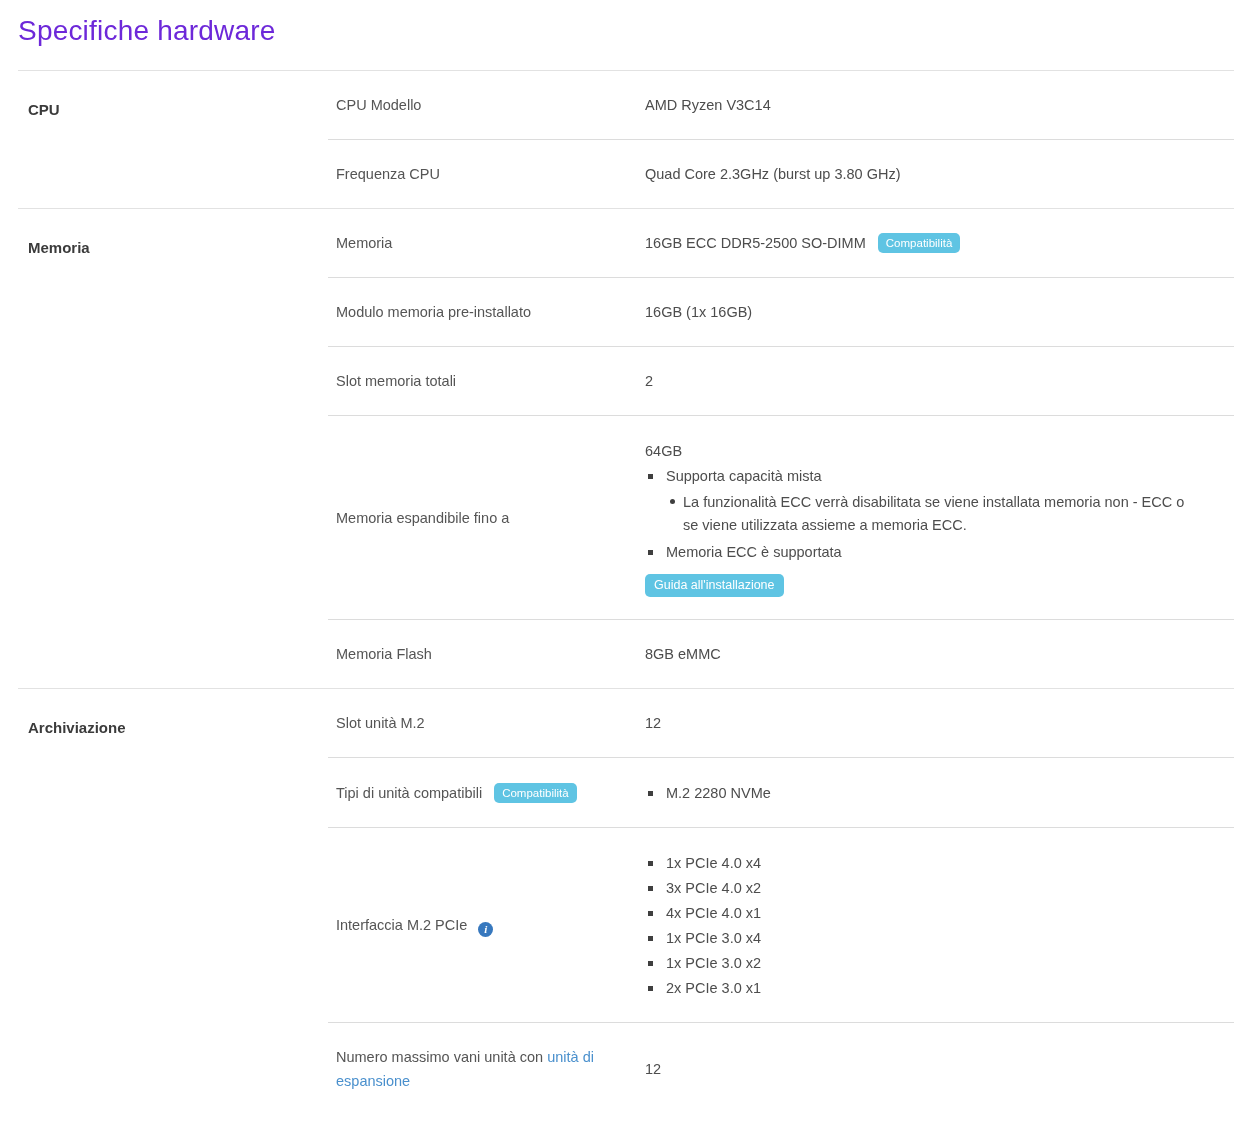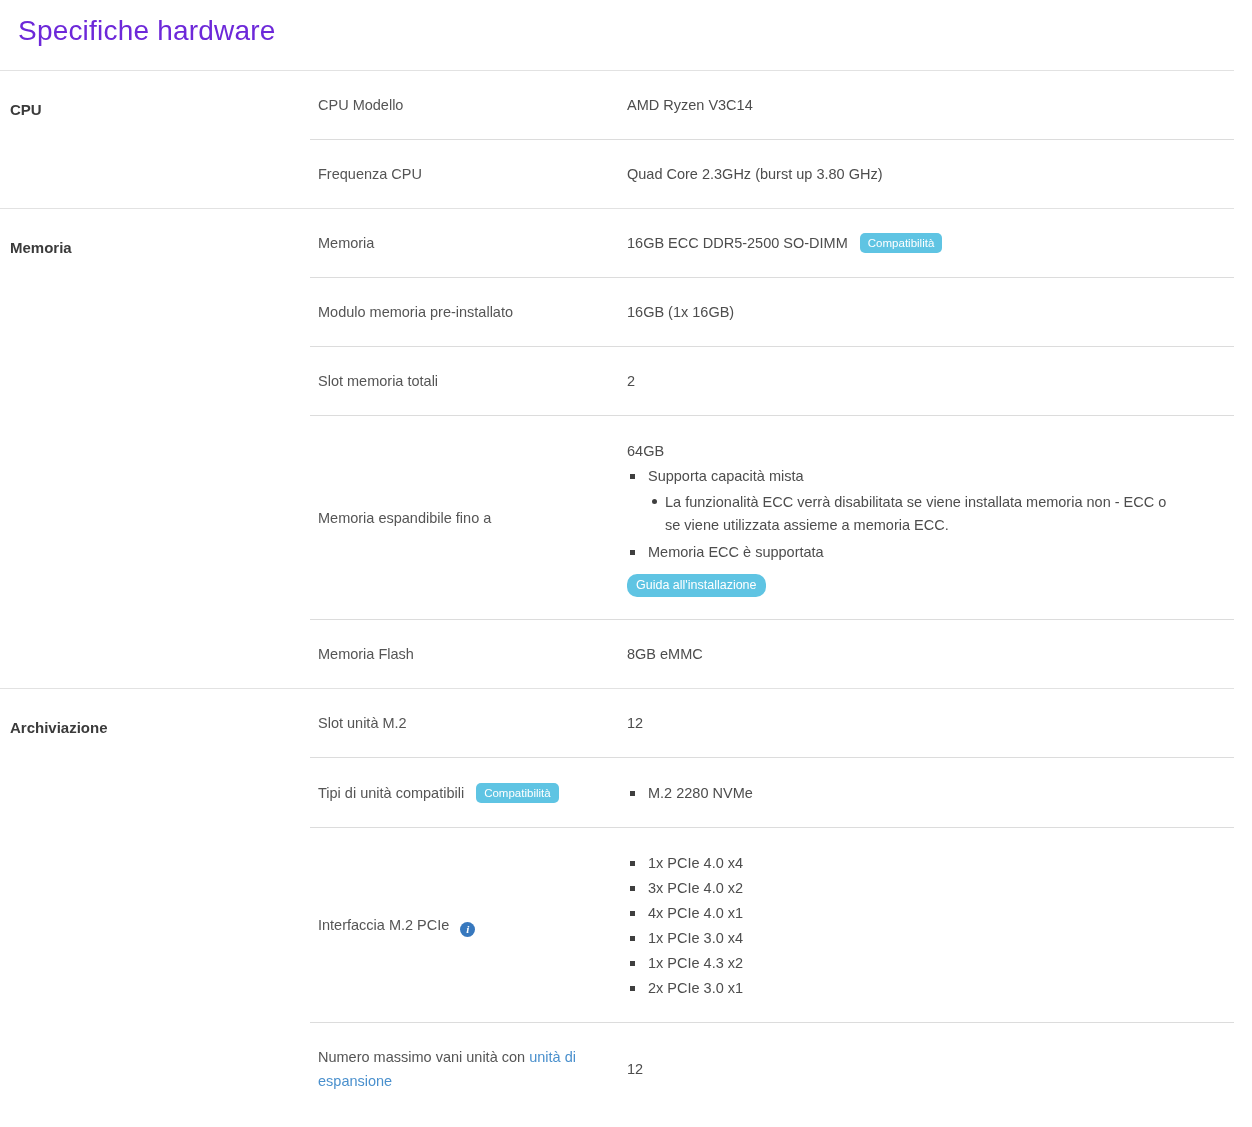--- a/index.html
+++ b/index.html
@@ -7,21 +7,21 @@
     width:1252px;height:1127px;overflow:hidden;
     font-family:"Liberation Sans","DejaVu Sans",sans-serif;
     color:#545454;
     -webkit-font-smoothing:antialiased;
   }
   .page{width:1234px;}
   .title{
     margin:8px;padding:7px 0 0 10px;height:54px;box-sizing:border-box;
     font-size:28px;font-weight:300;color:#6d28d9;letter-spacing:.2px;
   }
-  .section{display:flex;border-top:1px solid #e2e2e2;}
+  .section{display:flex;border-top:1px solid #e2e2e2;margin-left:18px;}
   .category{
     width:310px;min-width:310px;box-sizing:border-box;
     padding:30px 10px 10px 10px;
     font-size:15px;font-weight:700;color:#3b3b3b;
   }
   .rows{flex:1;min-width:0;}
   .row{display:flex;align-items:center;}
   .row + .row{border-top:1px solid #dcdcdc;}
   .cell-label{
     width:317px;min-width:317px;box-sizing:border-box;
@@ -51,21 +51,21 @@
     font-size:11.5px;line-height:14px;
     padding:3px 8px;border-radius:5px;
     margin-left:8px;margin-top:-2px;
     text-decoration:none;cursor:pointer;
     white-space:nowrap;
   }
   .btn-guide{
     display:inline-block;
     background:#5fc4e3;color:#fff;
     font-size:12.5px;line-height:15px;
-    padding:4px 9px;border-radius:10px;
+    padding:4px 9px;border-radius:5px;
     margin-top:10px;text-decoration:none;cursor:pointer;
   }
   .info-icon{
     display:inline-flex;align-items:center;justify-content:center;
     width:15px;height:15px;border-radius:50%;
     background:#3778be;color:#fff;
     font-family:"Liberation Serif","DejaVu Serif",serif;
     font-size:11px;font-weight:700;font-style:italic;
     margin-left:7px;vertical-align:-3px;cursor:pointer;
   }
@@ -174,21 +174,21 @@
             <div class="bullet-row">
               <span class="sq"></span>
               <span>4x PCIe 4.0 x1</span>
             </div>
             <div class="bullet-row">
               <span class="sq"></span>
               <span>1x PCIe 3.0 x4</span>
             </div>
             <div class="bullet-row">
               <span class="sq"></span>
-              <span>1x PCIe 4.3 x2</span>
+              <span>1x PCIe 3.0 x2</span>
             </div>
             <div class="bullet-row">
               <span class="sq"></span>
               <span>2x PCIe 3.0 x1</span>
             </div>
           </div>
         </div>
         <div class="row">
           <div class="cell-label">
             <span>Numero massimo vani unità con </span><a class="inline-link">unità di espansione</a>

